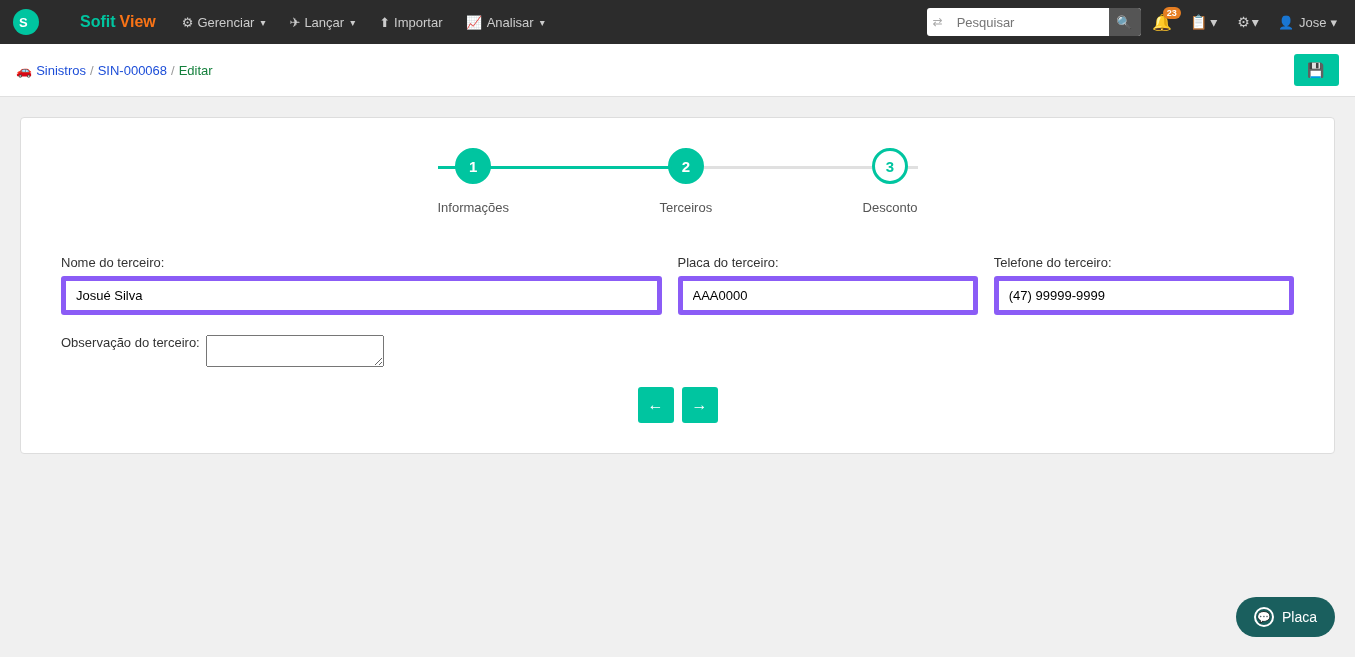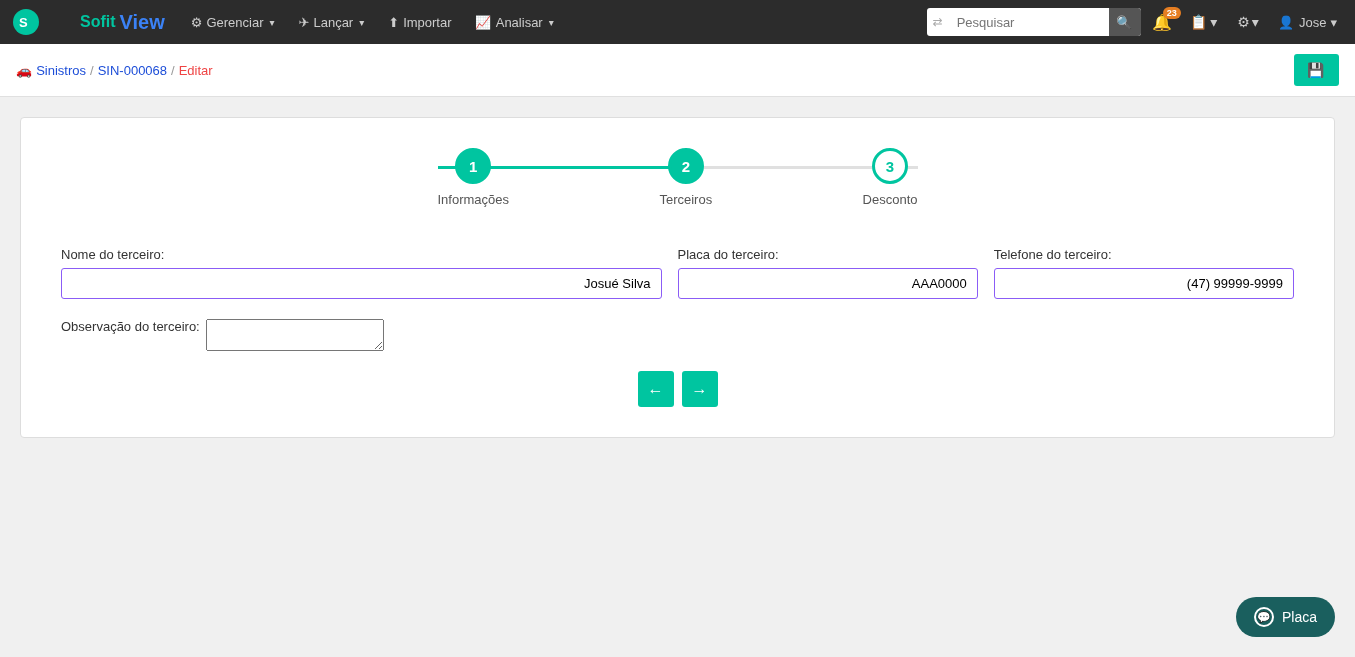--- a/index.html
+++ b/index.html
@@ -25,23 +25,23 @@
       width: 28px;
       height: 28px;
     }
     .brand-sofit {
       color: #00c5a0;
       font-weight: bold;
       font-size: 16px;
       margin-left: 36px;
     }
     .brand-view {
-      color: #3b82f6;
+      color: #f97316;
       font-weight: bold;
-      font-size: 20px;
+      font-size: 16px;
     }
     .nav-item {
       color: #ccc;
       padding: 0 10px;
       height: 44px;
       display: flex;
       align-items: center;
       gap: 4px;
       cursor: pointer;
       font-size: 13px;
@@ -139,21 +139,21 @@
     }
     .breadcrumb-link {
       color: #1d4ed8;
       text-decoration: none;
       cursor: pointer;
       display: flex;
       align-items: center;
       gap: 4px;
     }
     .breadcrumb-sep { color: #999; }
-    .breadcrumb-current { color: #ef4444; }
+    .breadcrumb-current { color: #15803d; }
     .save-btn {
       background: #00c5a0;
       border: none;
       color: #fff;
       padding: 8px 14px;
       border-radius: 3px;
       cursor: pointer;
       font-size: 14px;
     }
 
@@ -224,20 +224,21 @@
       color: #fff;
     }
     .step-circle.inactive {
       background: #fff;
       color: #00c5a0;
     }
     .step-label {
       font-size: 13px;
       color: #555;
       text-align: center;
+      margin-top: 8px;
     }
 
     
     .form-row {
       display: flex;
       gap: 16px;
       margin-bottom: 20px;
     }
     .form-group {
       display: flex;
@@ -245,26 +246,25 @@
       gap: 6px;
     }
     .form-group.large { flex: 2; }
     .form-group.medium { flex: 1; }
     .form-group label {
       font-size: 13px;
       color: #333;
       font-weight: normal;
     }
     .form-group input {
-      border: 1px solid #8b5cf6;
+      border: 5px solid #8b5cf6;
       border-radius: 3px;
       padding: 7px 10px;
       font-size: 13px;
       outline: none;
-      text-align: right;
     }
     .form-group-full {
       width: 100%;
       display: flex;
       flex-direction: row;
       gap: 6px;
       margin-bottom: 20px;
     }
     .form-group-full label {
       font-size: 13px;

